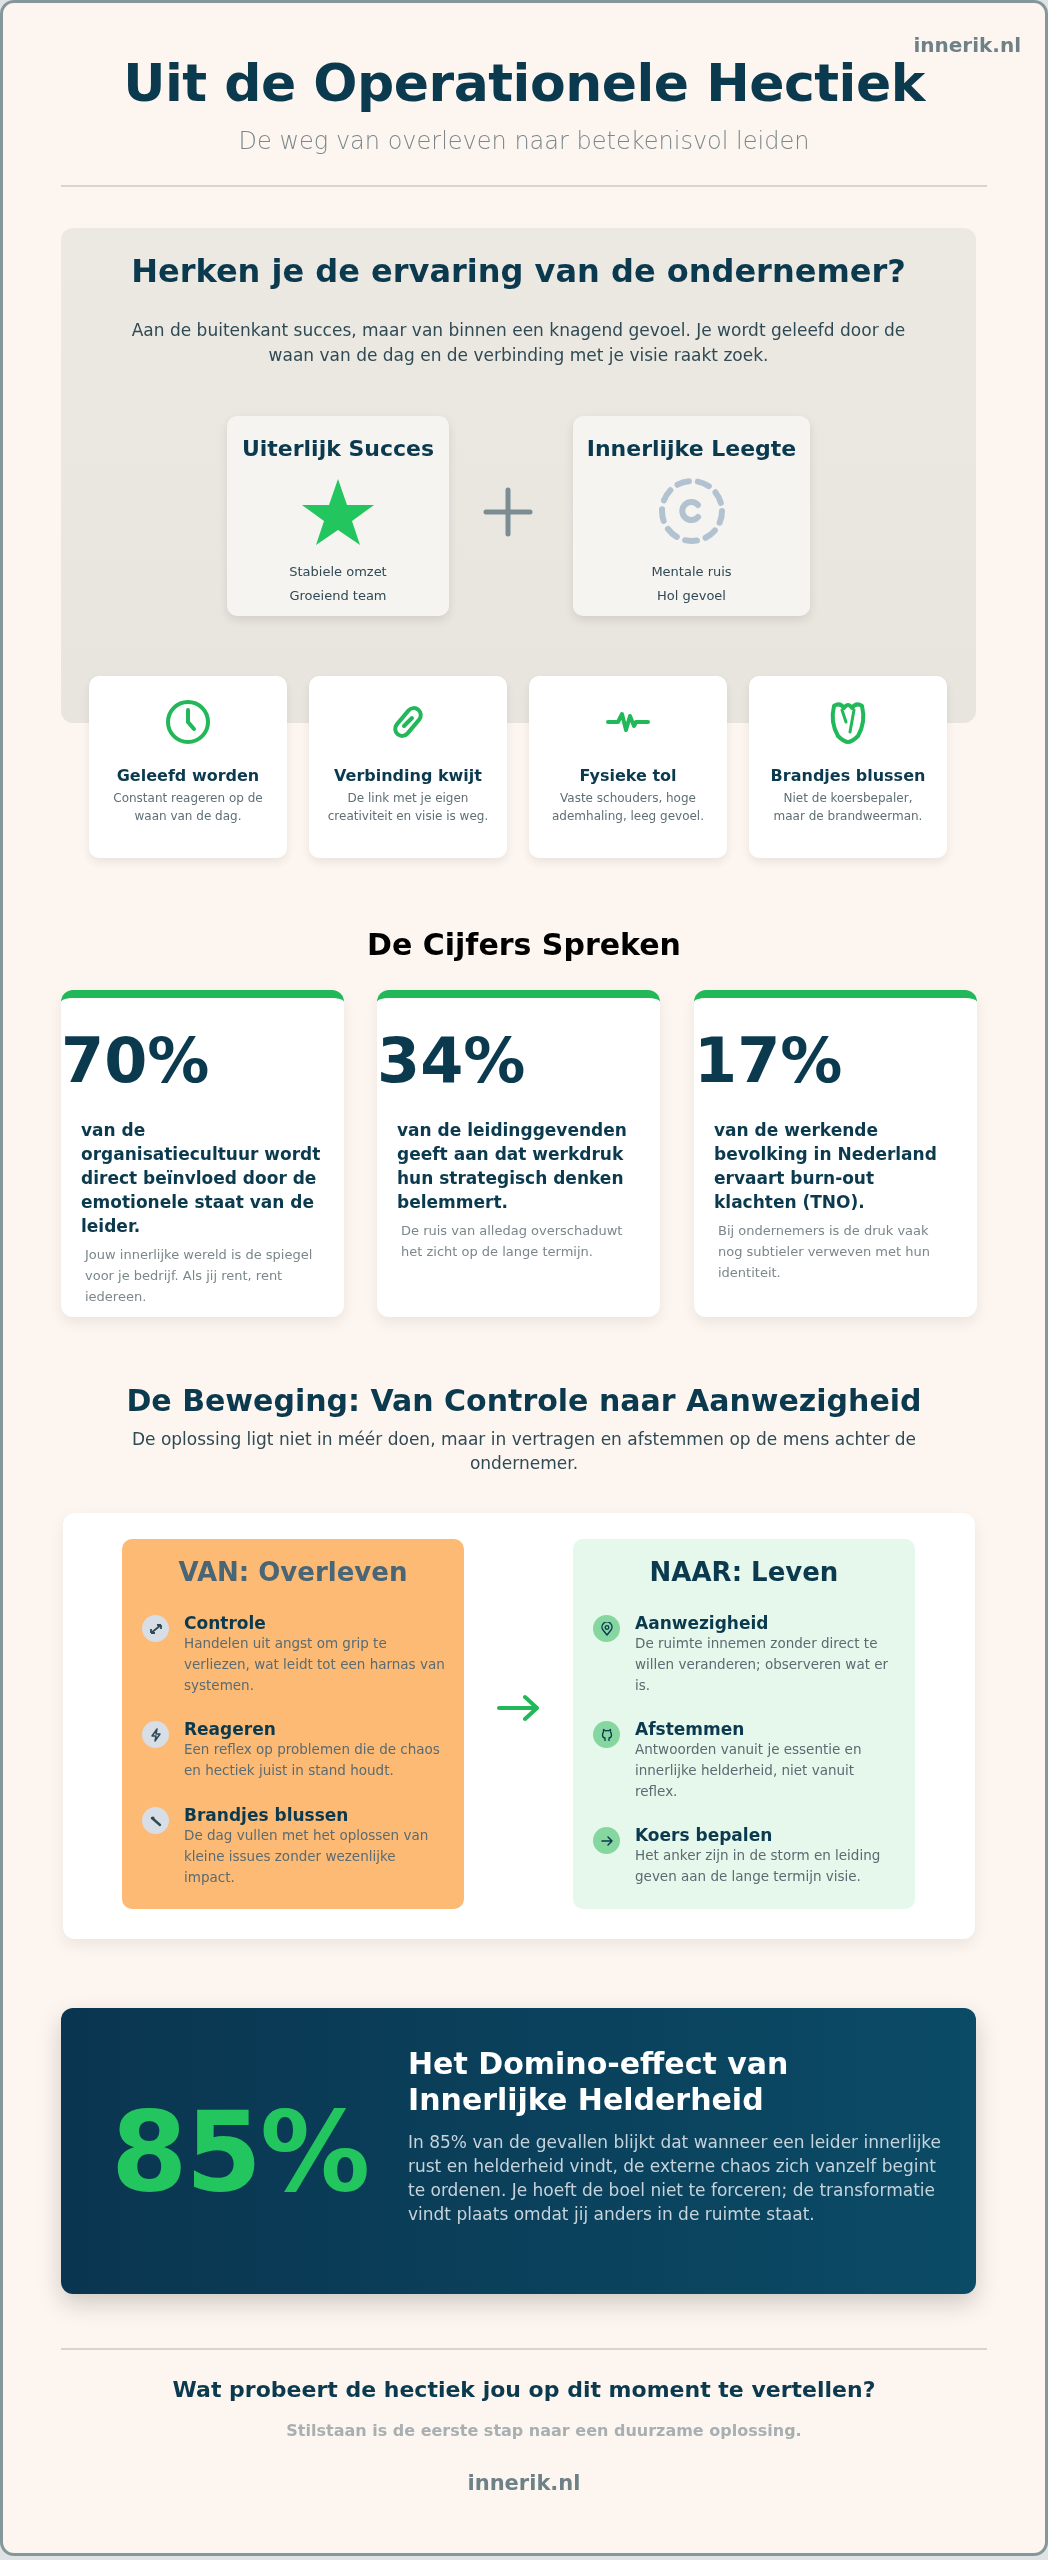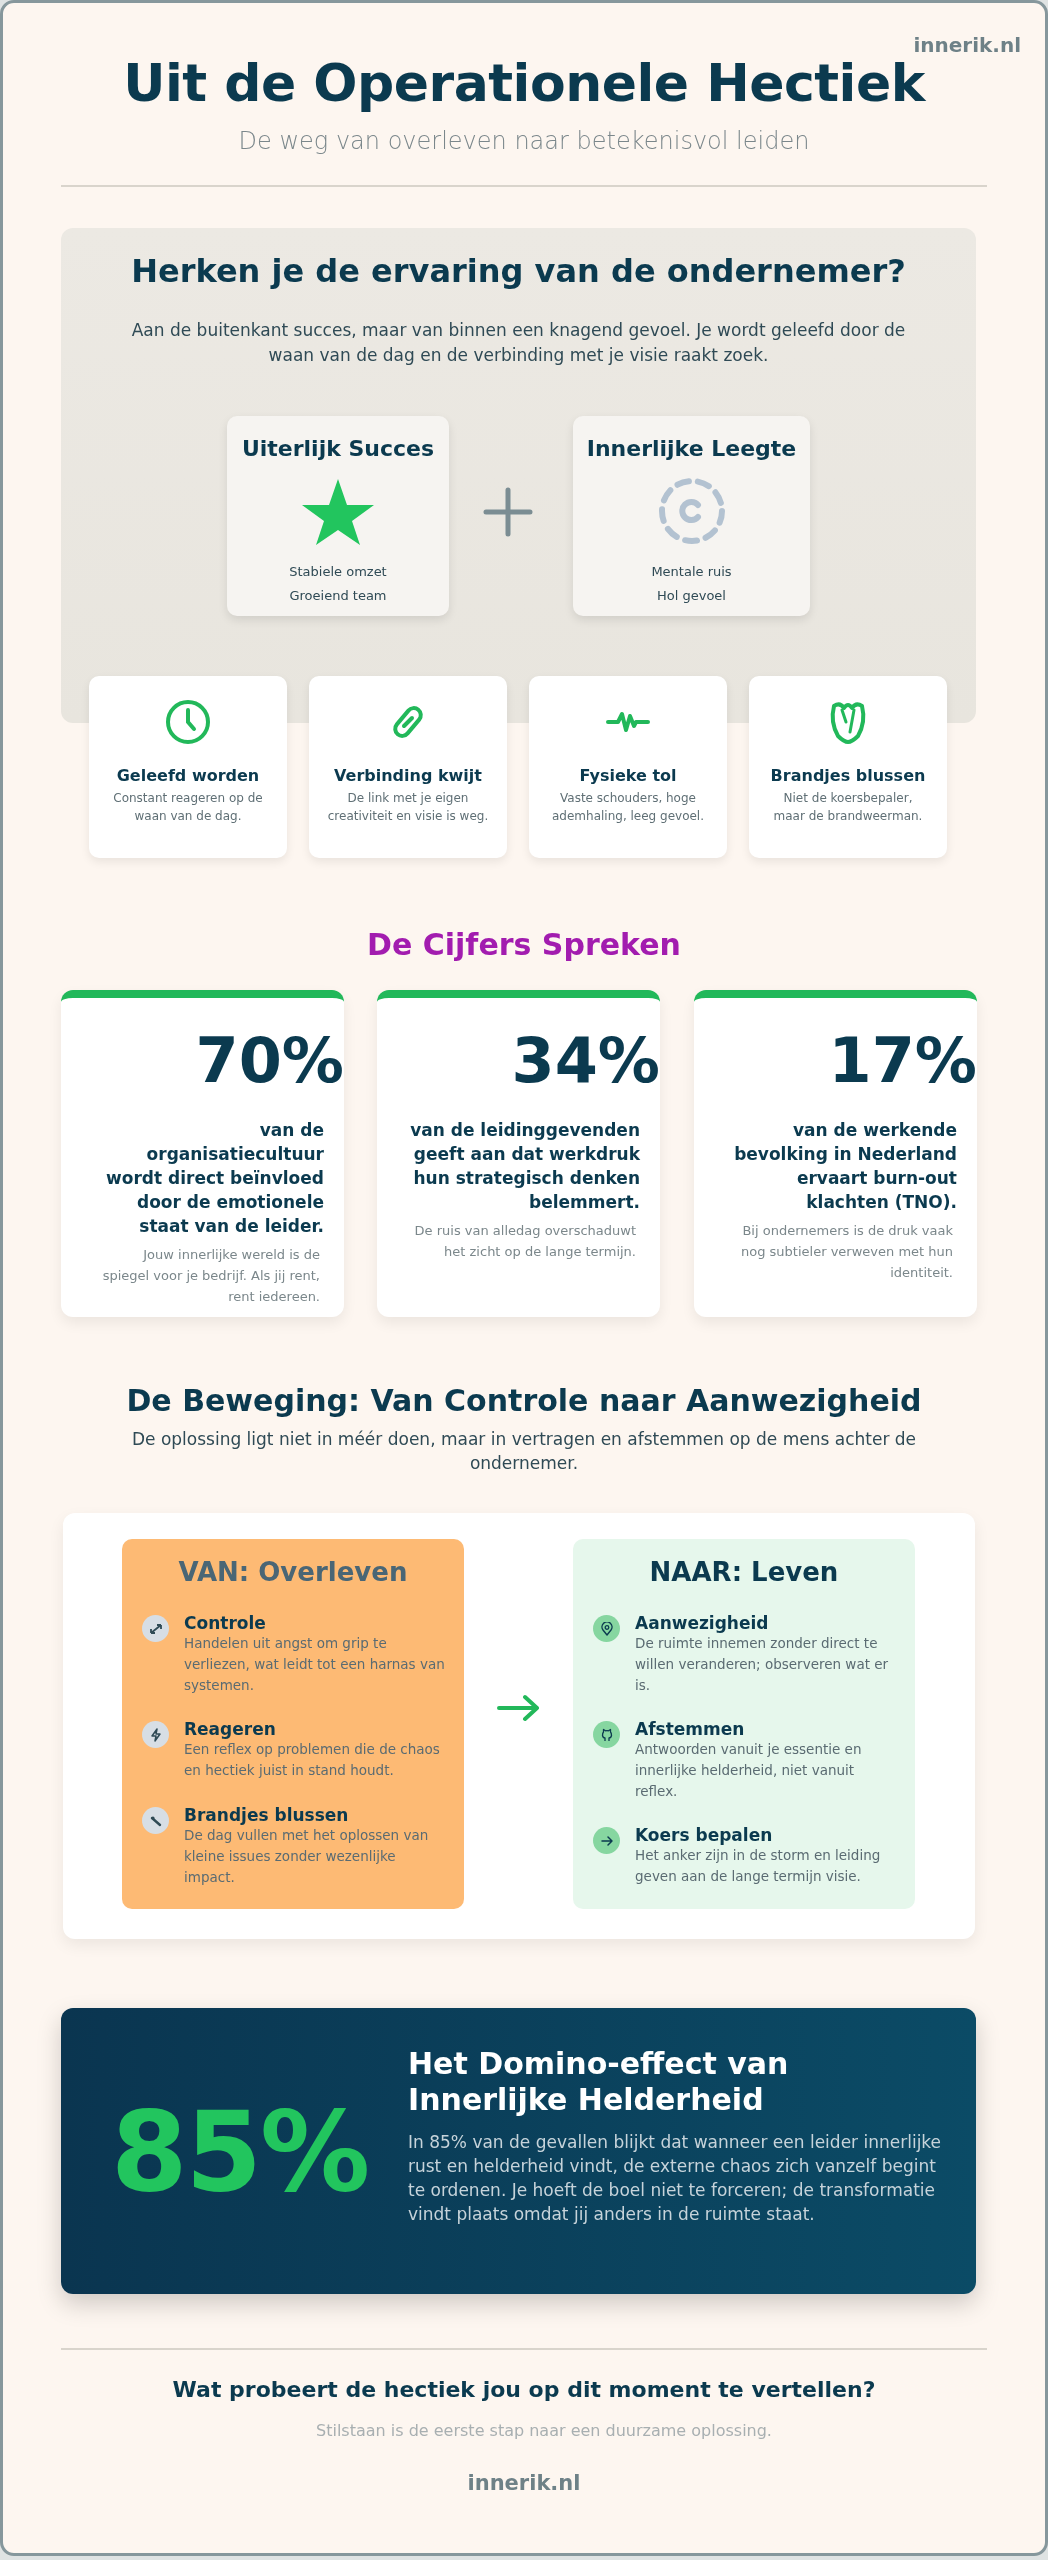--- a/index.html
+++ b/index.html
@@ -45,24 +45,24 @@
 
   .small-card {
     position: absolute; top: 448px; width: 198px; height: 182px; background: #ffffff; border-radius: 10px;
     box-shadow: 0 4px 10px rgba(0,0,0,0.08); text-align: center;
   }
   .small-card .sc-icon { width: 48px; height: 48px; margin: 22px auto 0; }
   .small-card .sc-title { margin-top: 20px; font-size: 16px; font-weight: bold; color: #0b3a4f; }
   .small-card .sc-desc { margin: 4px 18px 0; font-size: 12px; line-height: 18px; color: #5f6f75; }
 
   
-  .s2-title { position: absolute; left: 0; right: 0; top: 924px; text-align: center; font-size: 30px; font-weight: bold; color: #a21caf; }
+  .s2-title { position: absolute; left: 0; right: 0; top: 924px; text-align: center; font-size: 30px; font-weight: bold; color: #000000; }
   .stat-card {
     position: absolute; top: 987px; width: 283px; height: 327px; background: #ffffff; border-radius: 12px;
-    border-top: 8px solid #22b85a; box-shadow: 0 6px 14px rgba(0,0,0,0.07); text-align: right; padding-left: 12px;
+    border-top: 8px solid #22b85a; box-shadow: 0 6px 14px rgba(0,0,0,0.07); text-align: left;
   }
   .stat-card.k1 { left: 58px; }
   .stat-card.k2 { left: 374px; }
   .stat-card.k3 { left: 691px; }
   .stat-num { margin-top: 28px; font-size: 62px; font-weight: bold; color: #0b3a4f; line-height: 70px; }
   .stat-lead { margin: 22px 20px 0; font-size: 17px; font-weight: bold; line-height: 24px; color: #0b3a4f; }
   .stat-note { margin: 6px 24px 0; font-size: 13px; line-height: 21px; color: #7b878b; }
 
   
   .s3-title { position: absolute; left: 0; right: 0; top: 1380px; text-align: center; font-size: 30px; font-weight: bold; color: #0b3a4f; }
@@ -93,21 +93,21 @@
     position: absolute; left: 58px; top: 2005px; width: 915px; height: 286px; border-radius: 12px;
     background: linear-gradient(90deg, #0a3550, #0b4b66);
     box-shadow: 0 10px 24px rgba(0,0,0,0.18);
   }
   .domino-num { position: absolute; left: 50px; top: 80px; font-size: 110px; font-weight: bold; color: #22c55e; letter-spacing: -2px; }
   .domino-title { position: absolute; left: 347px; top: 38px; width: 520px; font-size: 30px; font-weight: bold; line-height: 36px; color: #ffffff; }
   .domino-text { position: absolute; left: 347px; top: 122px; width: 540px; font-size: 17px; line-height: 24px; color: #c6d3da; }
 
   
   .cta-q { position: absolute; left: 0; right: 0; top: 2374px; text-align: center; font-size: 22px; font-weight: bold; color: #0b3a4f; }
-  .cta-sub { position: absolute; left: 0; right: 0; top: 2418px; text-align: center; font-size: 16px; font-weight: 400; color: #a8afb1; padding-left: 40px; }
+  .cta-sub { position: absolute; left: 0; right: 0; top: 2418px; text-align: center; font-size: 16px; font-weight: 700; color: #a8afb1; padding-left: 40px; }
   .brand-bottom { position: absolute; left: 0; right: 0; top: 2468px; text-align: center; font-size: 21px; font-weight: bold; color: #6e8187; }
 </style>
 </head>
 <body>
 
 <div class="frame">
 
   <div class="brand-top">innerik.nl</div>
   <h1 class="hero-title">Uit de Operationele Hectiek</h1>
   <div class="hero-sub">De weg van overleven naar betekenisvol leiden</div>

